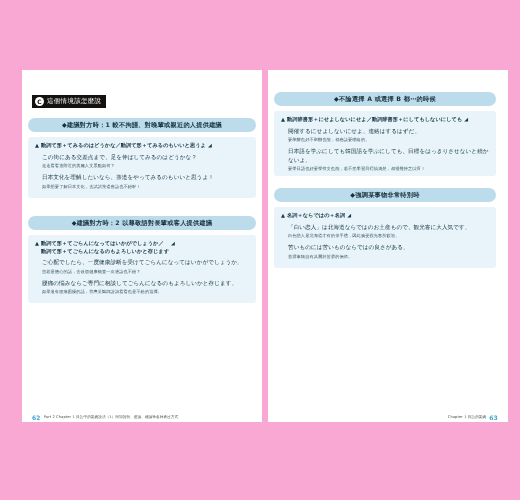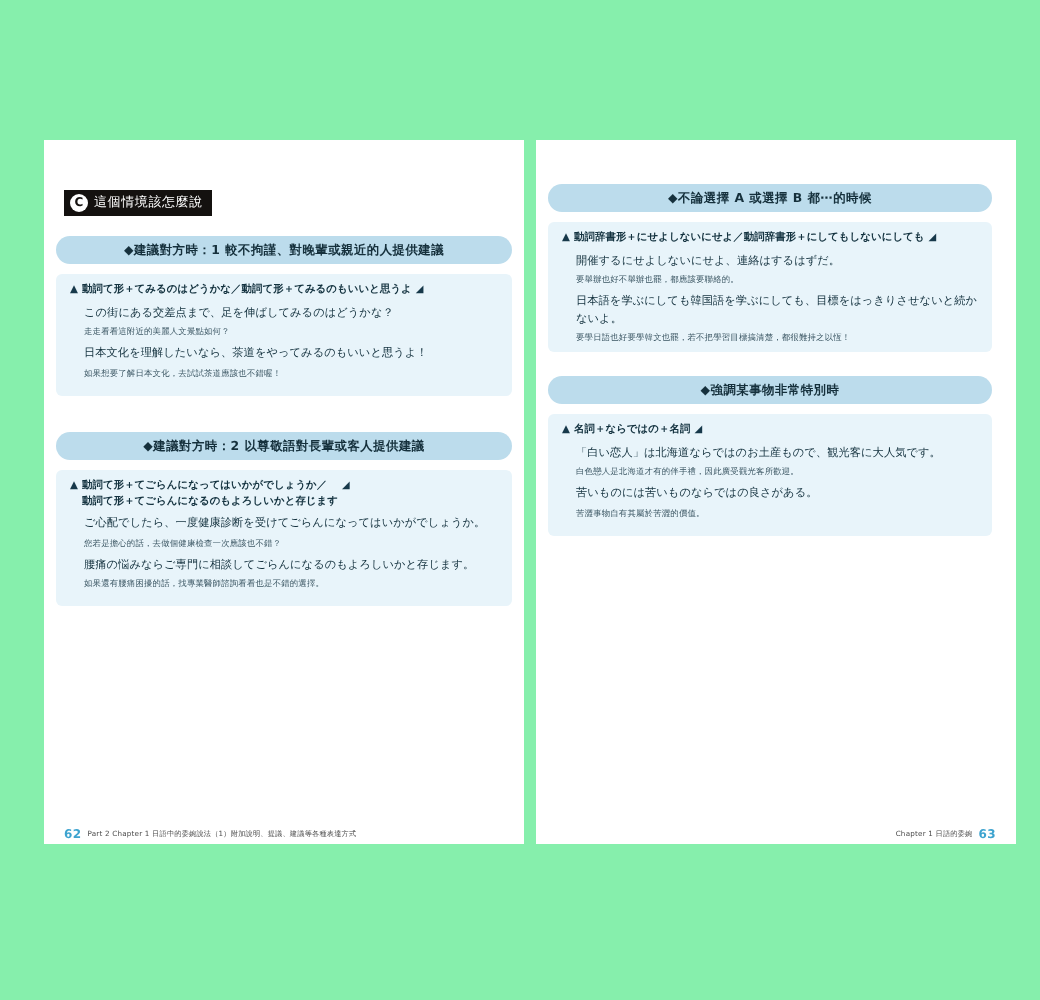--- a/index.html
+++ b/index.html
@@ -13,21 +13,21 @@
     font-family: "DejaVu Sans", "Liberation Sans", sans-serif;
     overflow: hidden;
   }
 
   #spread {
     position: absolute;
     left: 0;
     top: 0;
     width: 520px;
     height: 500px;
-    background: #86efac;
+    background: #f9a8d4;
   }
 
   .page {
     position: absolute;
     top: 70px;
     width: 240px;
     height: 352px;
     background: #ffffff;
   }
   .page.left  { left: 22px; }

